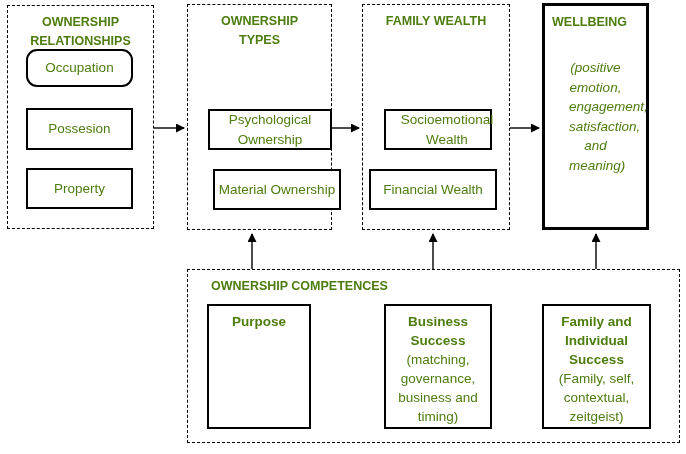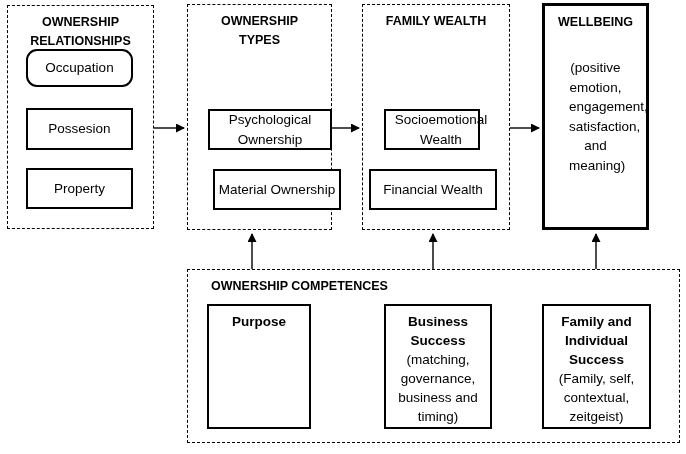--- a/index.html
+++ b/index.html
@@ -6,21 +6,21 @@
     margin: 0;
     padding: 0;
     background: #ffffff;
   }
   .canvas {
     position: relative;
     width: 686px;
     height: 454px;
     background: #ffffff;
     font-family: "Liberation Sans", sans-serif;
-    color: #000000;
+    color: #4d7c0f;
     overflow: hidden;
   }
   .arrows-layer {
     position: absolute;
     left: 0;
     top: 0;
     width: 686px;
     height: 454px;
     pointer-events: none;
   }
@@ -73,20 +73,21 @@
   }
   .bottom-node .detail {
     display: block;
   }
   .wb-subtitle {
     margin-top: 26px;
     text-align: center;
     font-size: 13.5px;
     line-height: 19.5px;
     padding: 0 24px;
+    font-style: italic;
   }
 </style>
 </head>
 <body>
 
 <div class="canvas">
 
   <svg class="arrows-layer" viewBox="0 0 686 454" xmlns="http://www.w3.org/2000/svg">
     <defs>
       <marker id="ah" markerWidth="9" markerHeight="9" refX="8" refY="4.5" orient="auto" markerUnits="userSpaceOnUse">
@@ -109,26 +110,26 @@
   </div>
 
   <div class="container" style="left:187px; top:4px; width:145px; height:226px;">
     <div class="group-title">OWNERSHIP TYPES</div>
     <div class="node" style="left:20px; top:104px; width:124px; height:41px;">Psychological Ownership</div>
     <div class="node" style="left:25px; top:164px; width:128px; height:41px;">Material Ownership</div>
   </div>
 
   <div class="container" style="left:362px; top:4px; width:148px; height:226px;">
     <div class="group-title">FAMILY WEALTH</div>
-    <div class="node" style="left:21px; top:104px; width:96px; height:41px;padding-left:20px;">Socioemotional Wealth</div>
+    <div class="node" style="left:21px; top:104px; width:108px; height:41px;padding-left:20px;">Socioemotional Wealth</div>
     <div class="node" style="left:6px; top:164px; width:128px; height:41px;">Financial Wealth</div>
   </div>
 
   <div class="container solid" style="left:542px; top:3px; width:107px; height:227px;">
-    <div class="group-title" style="padding-left:6px; padding-right:6px;">WELLBEING</div>
+    <div class="group-title" style="padding-left:6px; ">WELLBEING</div>
     <div class="wb-subtitle">(positive emotion, engagement, satisfaction, and meaning)</div>
   </div>
 
   <div class="container" style="left:187px; top:269px; width:493px; height:174px;">
     <div class="group-title left">OWNERSHIP COMPETENCES</div>
 
     <div class="bottom-node" style="left:19px; top:34px; width:104px; height:125px;">
       <span class="label">Purpose</span>
       <span class="detail"></span>
     </div>

